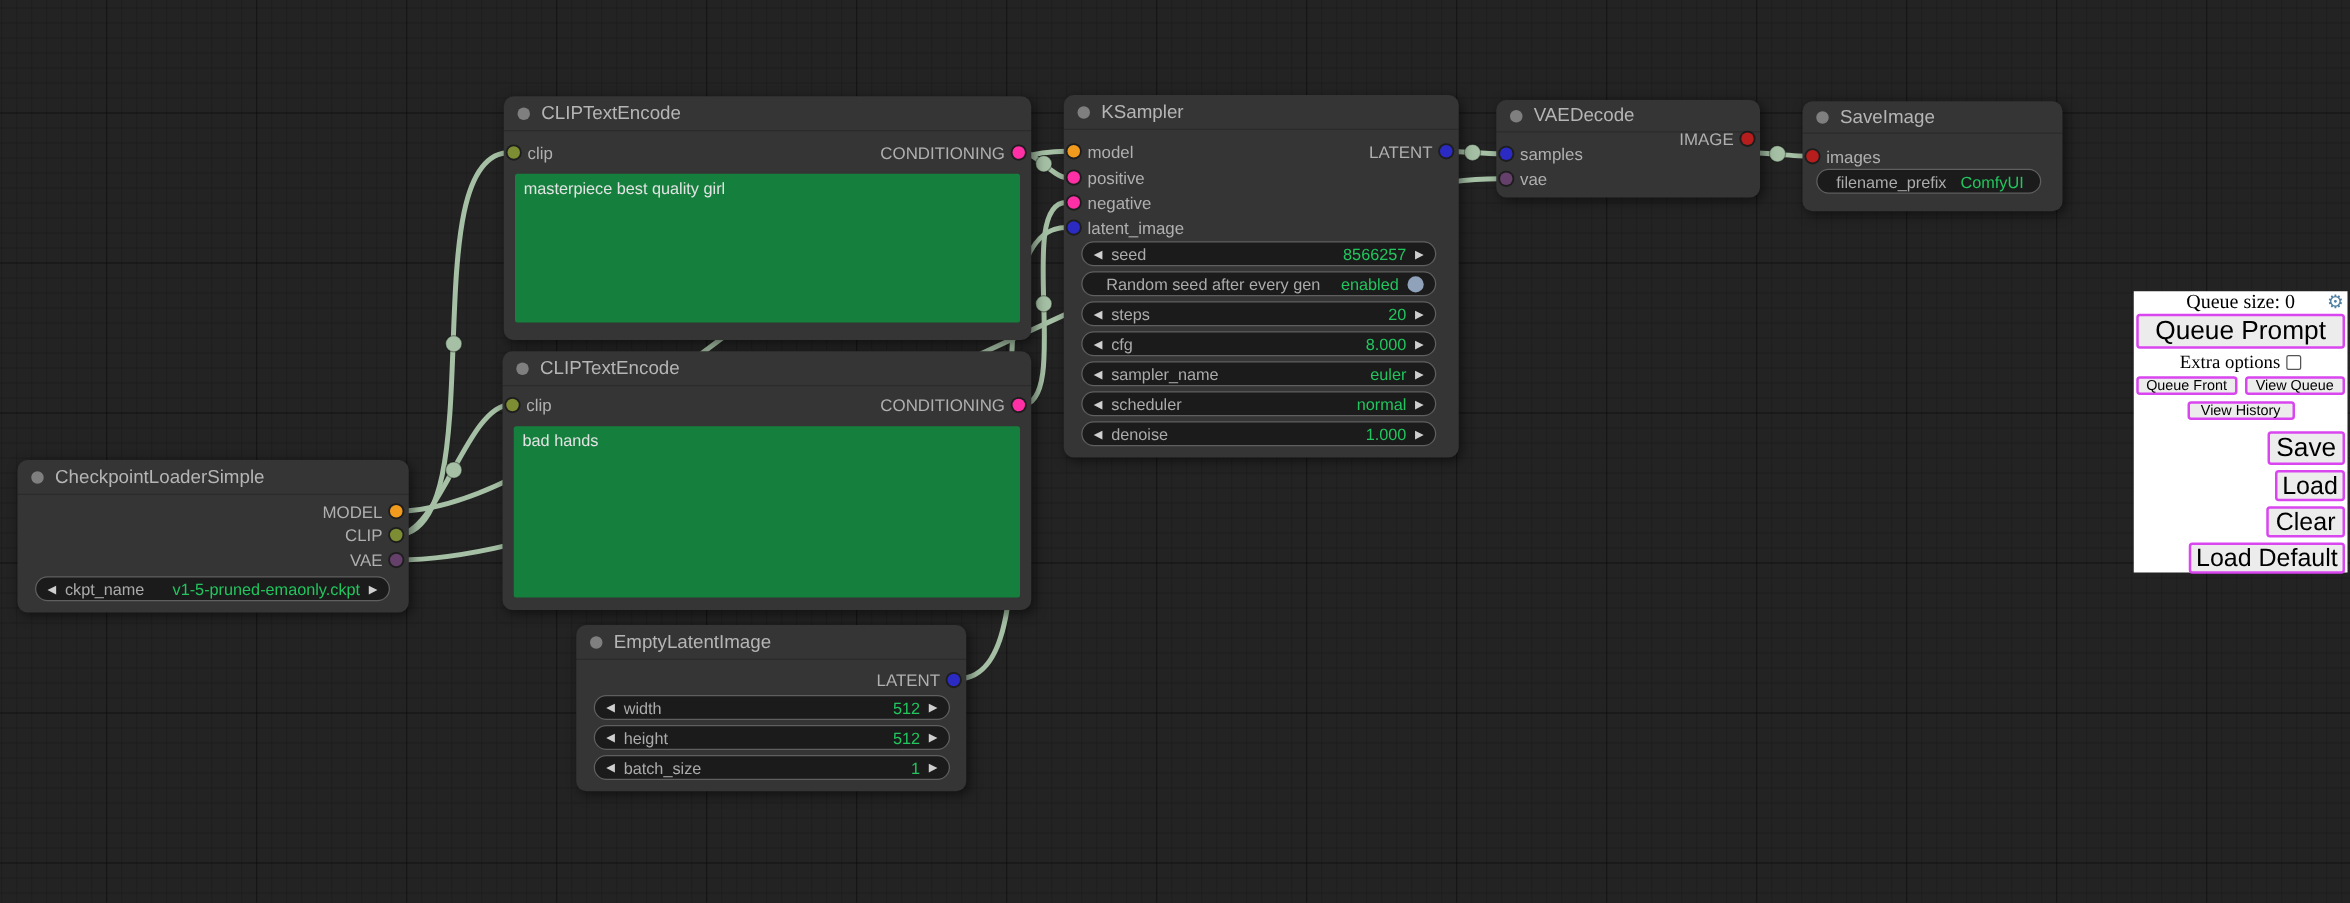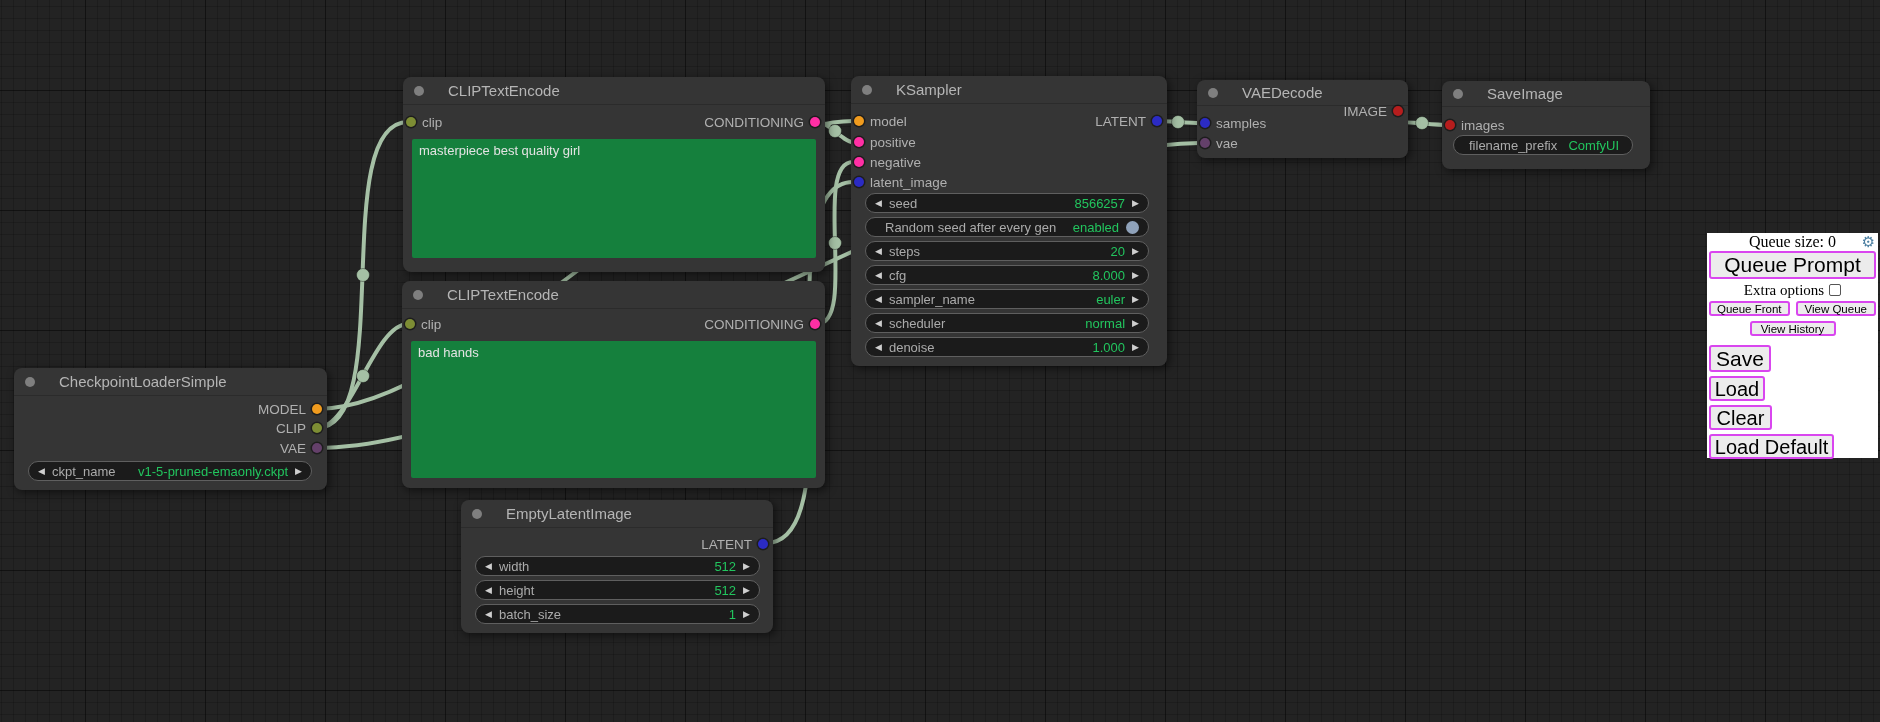--- a/index.html
+++ b/index.html
@@ -20,21 +20,21 @@
   .link-path { fill:none; stroke:var(--c-link); stroke-width:4; stroke-linecap:round; }
   .link-dot  { fill:var(--c-link); stroke:rgba(0,0,0,.35); stroke-width:1; }
 
   .node{
     position:absolute; z-index:2;
     background:#353535; border-radius:8px;
     box-shadow:2.5px 2.5px 9px rgba(0,0,0,.5);
     color:#b8b8b8;
   }
   .node-title{
-    height:28px; display:flex; align-items:center; gap:24px;
+    height:28px; display:flex; align-items:center; gap:9px;
     padding-left:11px; font-size:15px; color:#b5b5b5;
     border-bottom:1px solid rgba(0,0,0,.18);
   }
   .title-dot{ width:10px; height:10px; border-radius:50%; background:var(--c-title_dot); flex:0 0 auto; }
   .slot{ position:absolute; height:20px; display:flex; align-items:center; gap:6px; font-size:13.5px; color:#b0b0b0; }
   .slot.in { left:3px; }
   .slot.out{ right:5px; }
   .slot-dot{ width:10px; height:10px; border-radius:50%; box-shadow:0 0 0 1.5px rgba(0,0,0,.45); flex:0 0 auto; }
   .d-model{background:var(--c-model);} .d-clip{background:var(--c-clip);}
   .d-vae{background:var(--c-vae);} .d-cond{background:var(--c-conditioning);}
@@ -69,21 +69,21 @@
     font-family:"Liberation Sans", sans-serif; background:#ececec;
     border:2px solid #d946ef; border-radius:3px; color:#000; cursor:pointer;
   }
   .qp-prompt{ display:block; width:167px; height:28px; font-size:21px; margin:1px auto 0 auto; }
   .qp-extra{ display:flex; justify-content:center; align-items:center; gap:5px; height:16px; margin-top:3px; font-size:15px; }
   .qp-checkbox{ width:12px; height:12px; background:#fff; border:1px solid #555; border-radius:2px; display:inline-block; }
   .qp-row{ display:flex; gap:6px; margin-top:3px; }
   .qp-row button{ flex:1; height:15px; font-size:11.5px; padding:0; }
   .qp-row.center{ justify-content:center; margin-top:5px; }
   .qp-row.center button{ flex:0 0 86px; }
-  .qp-stack{ display:flex; flex-direction:column; align-items:flex-start; margin-top:9px; gap:4px; }
+  .qp-stack{ display:flex; flex-direction:column; align-items:flex-end; margin-top:9px; gap:4px; }
   .qp-stack button{ font-size:20px; }
   .b-save{ width:62px; height:27px; font-size:21px !important; }
   .b-load{ width:56px; height:25px; }
   .b-clear{ width:63px; height:25px; }
   .b-loaddefault{ width:125px; height:25px; }
 </style>
 </head>
 <body>
 
 <svg id="links">

